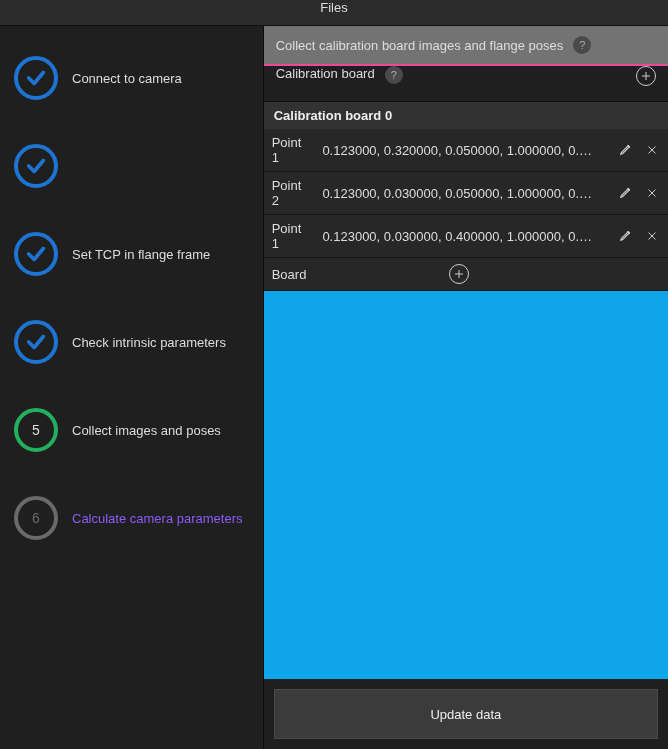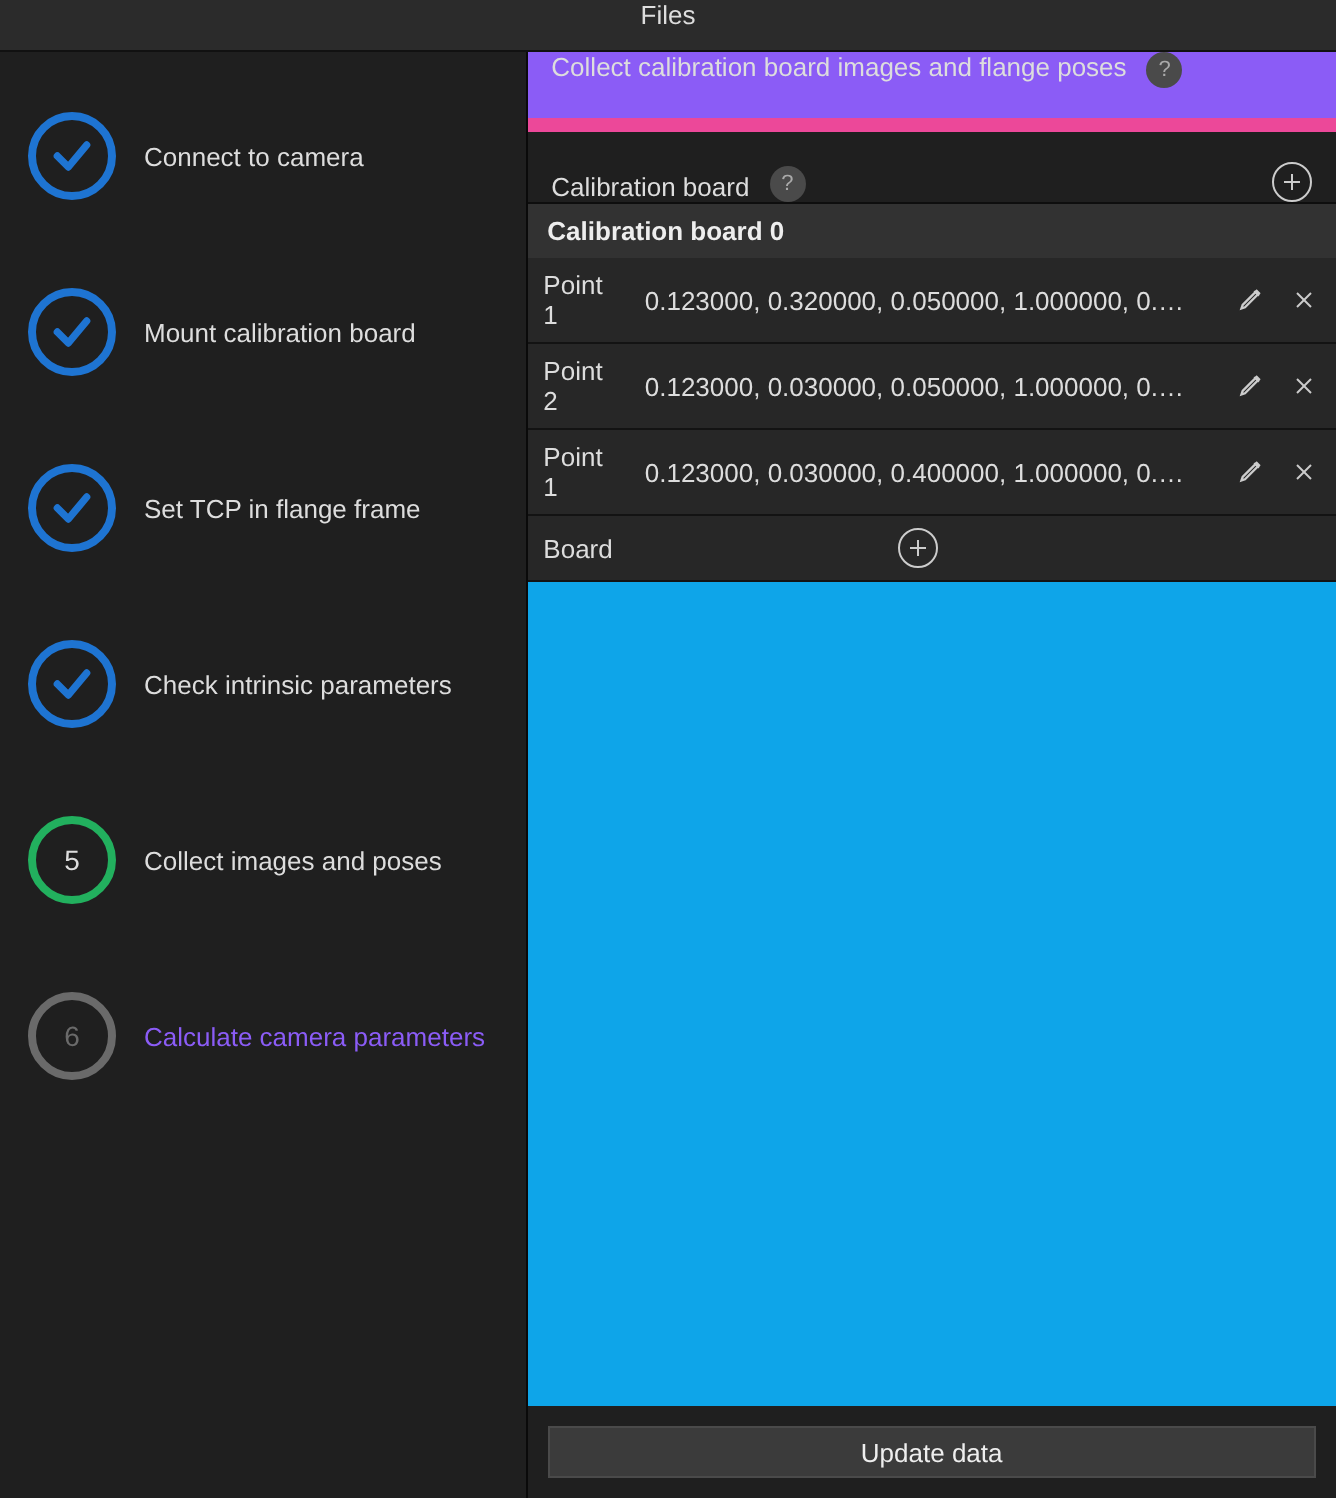--- a/index.html
+++ b/index.html
@@ -60,42 +60,42 @@
   .step-label.pending { color: #8b5cf6; text-align: right; }
 
   .content {
     flex: 1;
     display: flex;
     flex-direction: column;
     background: #1f1f1f;
     min-height: 0;
   }
   .section-header {
-    background: #8b5cf6;
+    background: #737373;
     height: 40px;
     display: flex;
-    align-items: flex-start;
+    align-items: center;
     padding: 0 12px;
     gap: 10px;
-    border-bottom: 7px solid #ec4899;
+    border-bottom: 2px solid #ec4899;
   }
   .help-badge {
     width: 18px; height: 18px;
     border-radius: 50%;
     background: #4a4a4a;
     color: #aaa;
     display: inline-flex;
     align-items: center; justify-content: center;
     font-size: 11px;
     cursor: pointer;
   }
   .subheader {
     height: 36px;
     display: flex;
-    align-items: flex-end;
+    align-items: flex-start;
     padding: 0 12px;
     gap: 10px;
     background: #1f1f1f;
     border-bottom: 1px solid #0e0e0e;
   }
   .subheader .spacer { flex: 1; }
   .plus-icon {
     width: 20px; height: 20px;
     border-radius: 50%;
     border: 1.5px solid #ccc;
@@ -152,21 +152,21 @@
     overflow: auto;
     background: #0ea5e9;
   }
 
   .footer {
     padding: 10px;
     background: #1f1f1f;
   }
   .update-btn {
     width: 100%;
-    height: 26px;
+    height: 50px;
     background: #3b3b3b;
     border: 1px solid #4a4a4a;
     color: #eee;
     cursor: pointer;
     font-size: 13px;
   }
 </style>
 </head>
 <body>
 
@@ -186,21 +186,20 @@
       </div>
       <span class="step-label">Connect to camera</span>
     </div>
 
     <div class="step">
       <div class="step-circle step-done">
         <svg width="22" height="22" viewBox="0 0 24 24" fill="none" stroke-width="4" stroke-linecap="round" stroke-linejoin="round">
             <polyline points="4 12 10 18 20 6"></polyline>
           </svg>
       </div>
-      <span class="step-label">Mount calibration board</span>
     </div>
 
     <div class="step">
       <div class="step-circle step-done">
         <svg width="22" height="22" viewBox="0 0 24 24" fill="none" stroke-width="4" stroke-linecap="round" stroke-linejoin="round">
             <polyline points="4 12 10 18 20 6"></polyline>
           </svg>
       </div>
       <span class="step-label">Set TCP in flange frame</span>
     </div>

